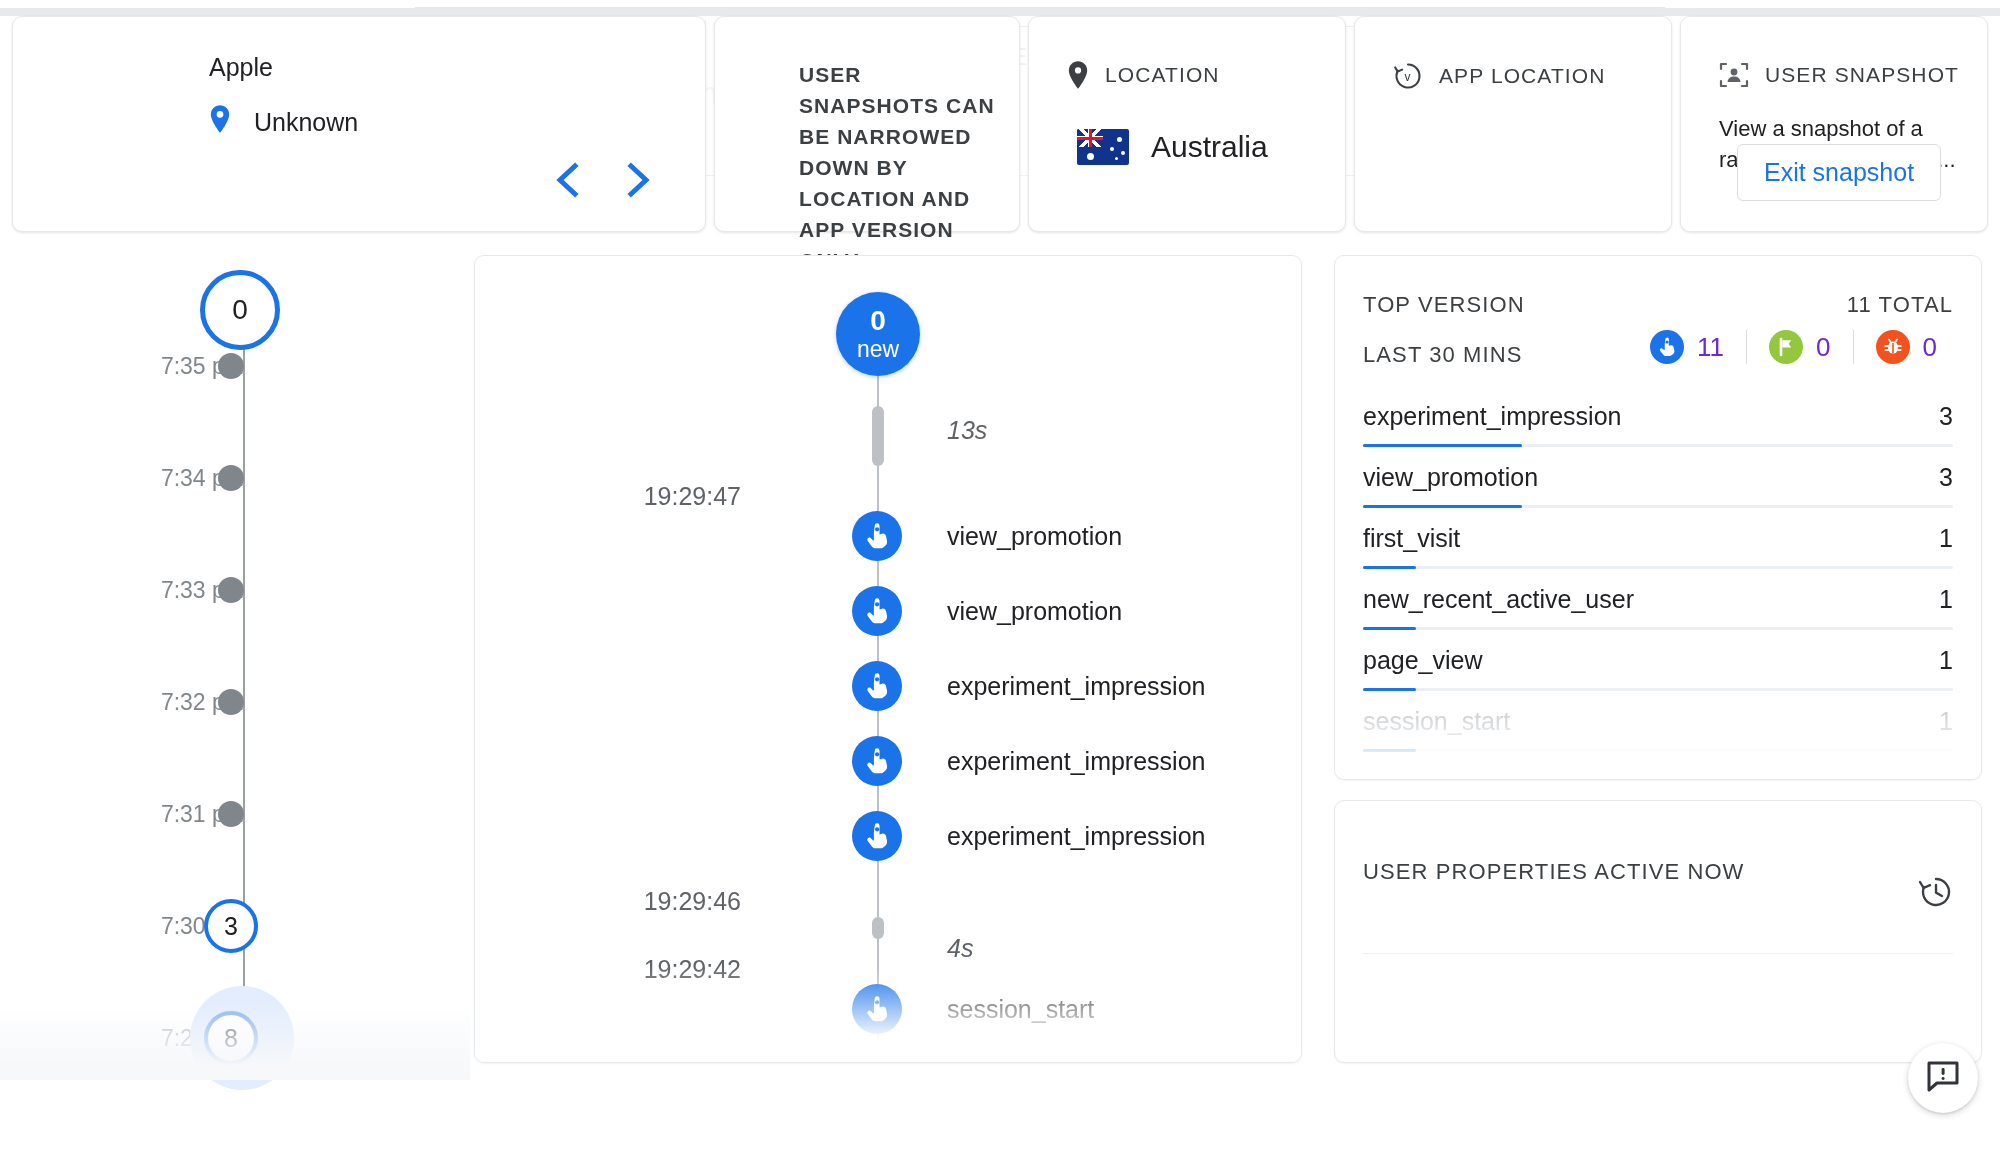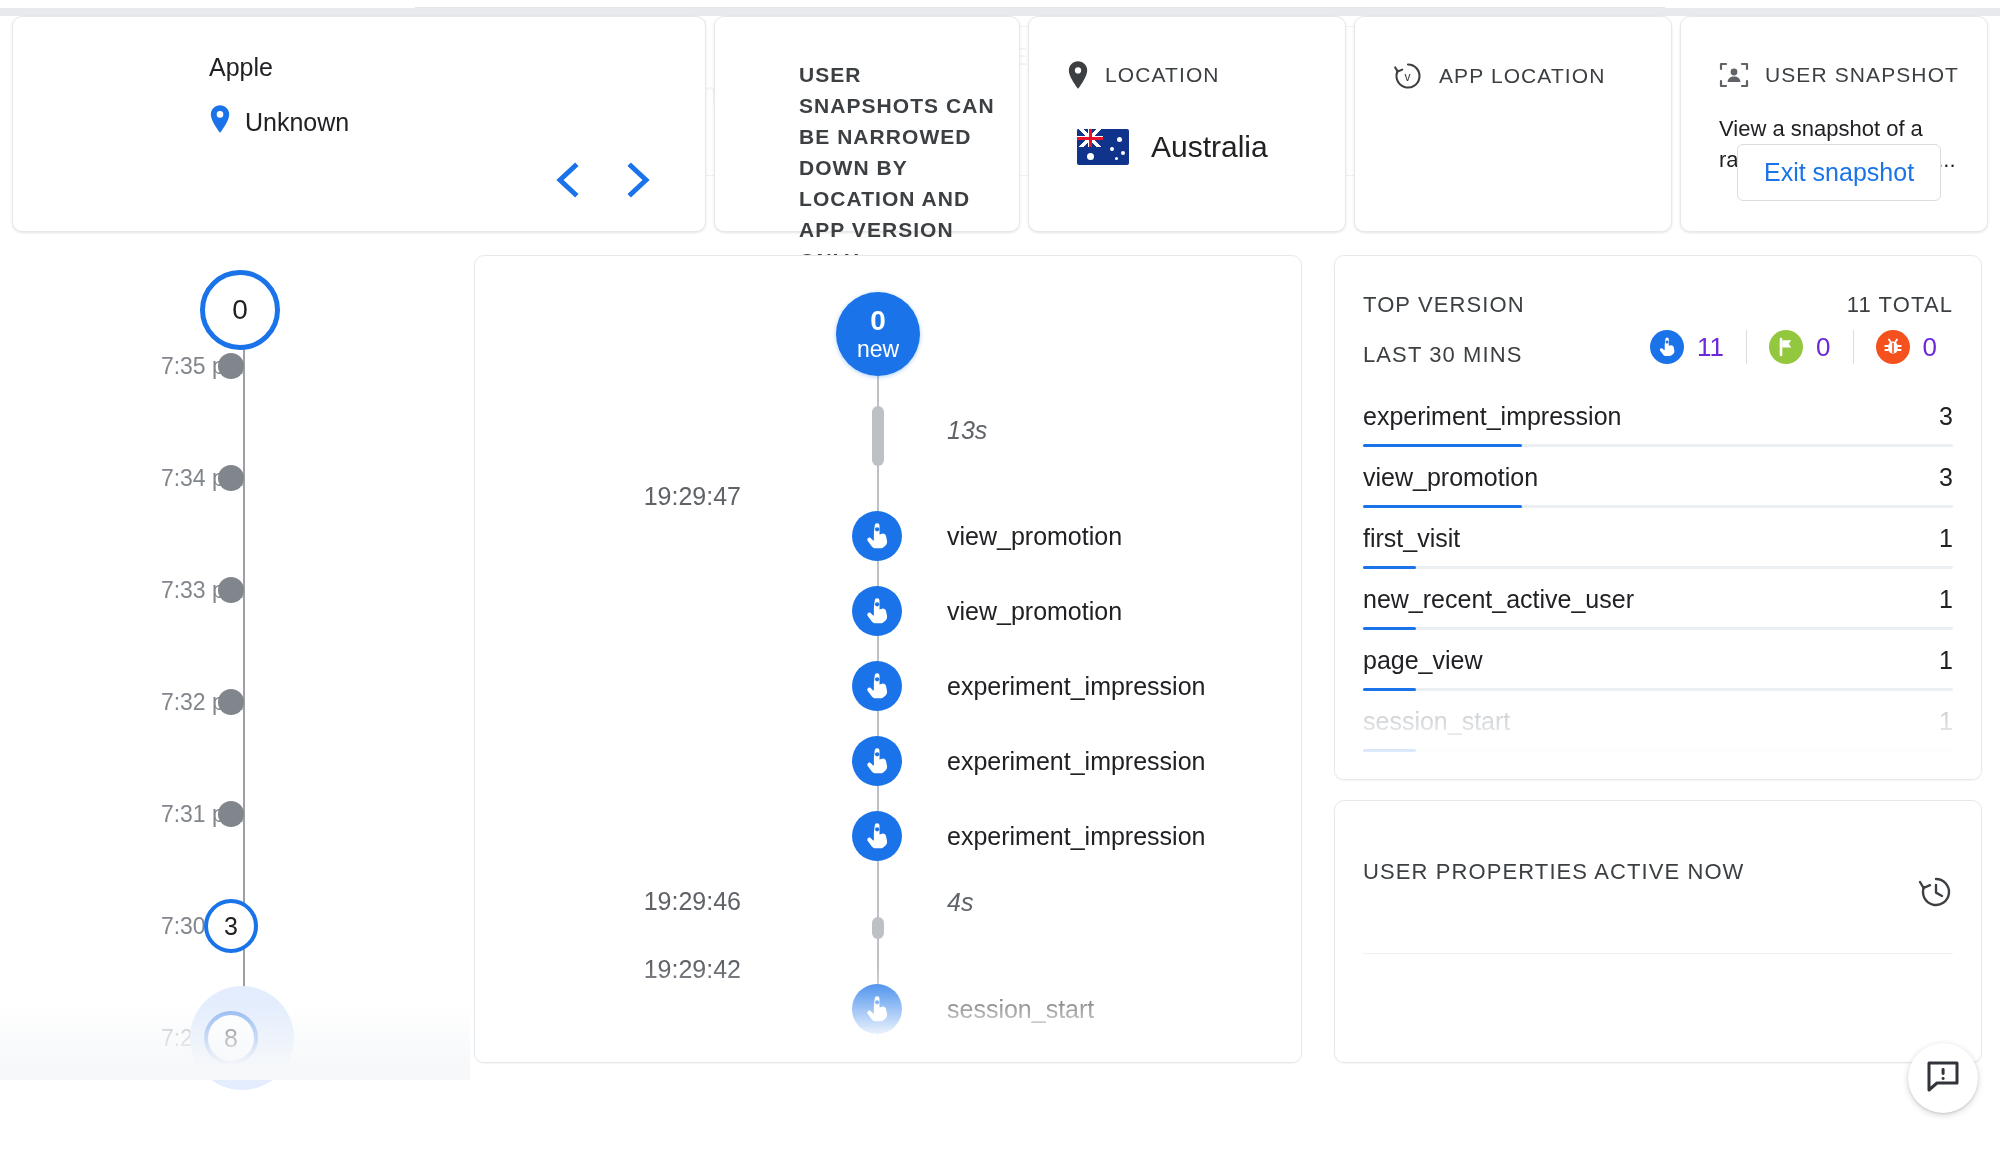--- a/index.html
+++ b/index.html
@@ -60,21 +60,21 @@
     color: #3c4043; font-size: 21px; font-weight: 500; letter-spacing: 1.1px;
   }
   .card-head .ico { display: flex; align-items: center; justify-content: center; }
 
   .apple-name {
     position: absolute; left: 196px; top: 36px;
     font-size: 25px; color: #202124;
   }
   .apple-loc {
     position: absolute; left: 196px; top: 88px;
-    display: flex; align-items: center; gap: 14px;
+    display: flex; align-items: center; gap: 23px;
     font-size: 25px; color: #202124;
   }
   .nav-arrows {
     position: absolute; right: 52px; bottom: 32px;
     display: flex; align-items: center; gap: 40px;
   }
   .nav-arrows .arrow { cursor: pointer; line-height: 0; }
 
   .hint-text {
     position: absolute; left: 64px; top: 42px; right: 20px;
@@ -445,21 +445,21 @@
         <div class="ev-name" style="top: 505px;">experiment_impression</div>
         <div class="ev-dot" style="top: 580px;">
           <svg width="30" height="30" viewBox="0 0 24 24">
             <path d="M10.2 3.6a1.9 1.9 0 0 1 3.8 0v7.1l2.1-.6c1.4-.4 2.8.5 3.1 1.9l.8 3.8c.3 1.6-.3 3.2-1.6 4.2l-1.5 1.1a3.4 3.4 0 0 1-2 .7h-4.2c-1.1 0-2.1-.5-2.8-1.4L4.6 16c-.6-.8-.4-1.9.4-2.4.7-.5 1.7-.4 2.3.3l1.4 1.5c.3.3.8.1.8-.3V9.2" fill="#ffffff"></path>
             <circle cx="12.1" cy="6.6" r="1.7" fill="#1a73e8"></circle>
           </svg>
         </div>
         <div class="ev-name" style="top: 580px;">experiment_impression</div>
         <div class="ev-time" style="top: 645px;">19:29:46</div>
         <div class="gap-pill" style="top: 672px; height: 22px;"></div>
-        <div class="gap-lbl" style="top: 646px;">4s</div>
+        <div class="gap-lbl" style="top: 692px;">4s</div>
         <div class="ev-time" style="top: 713px;">19:29:42</div>
         <div class="ev-dot" style="top: 753px;">
           <svg width="30" height="30" viewBox="0 0 24 24">
             <path d="M10.2 3.6a1.9 1.9 0 0 1 3.8 0v7.1l2.1-.6c1.4-.4 2.8.5 3.1 1.9l.8 3.8c.3 1.6-.3 3.2-1.6 4.2l-1.5 1.1a3.4 3.4 0 0 1-2 .7h-4.2c-1.1 0-2.1-.5-2.8-1.4L4.6 16c-.6-.8-.4-1.9.4-2.4.7-.5 1.7-.4 2.3.3l1.4 1.5c.3.3.8.1.8-.3V9.2" fill="#ffffff"></path>
             <circle cx="12.1" cy="6.6" r="1.7" fill="#1a73e8"></circle>
           </svg>
         </div>
         <div class="ev-name" style="top: 753px;">session_start</div>
         <div class="ev-dot" style="top: 828px; opacity: 0.35;"></div>
       </div>

